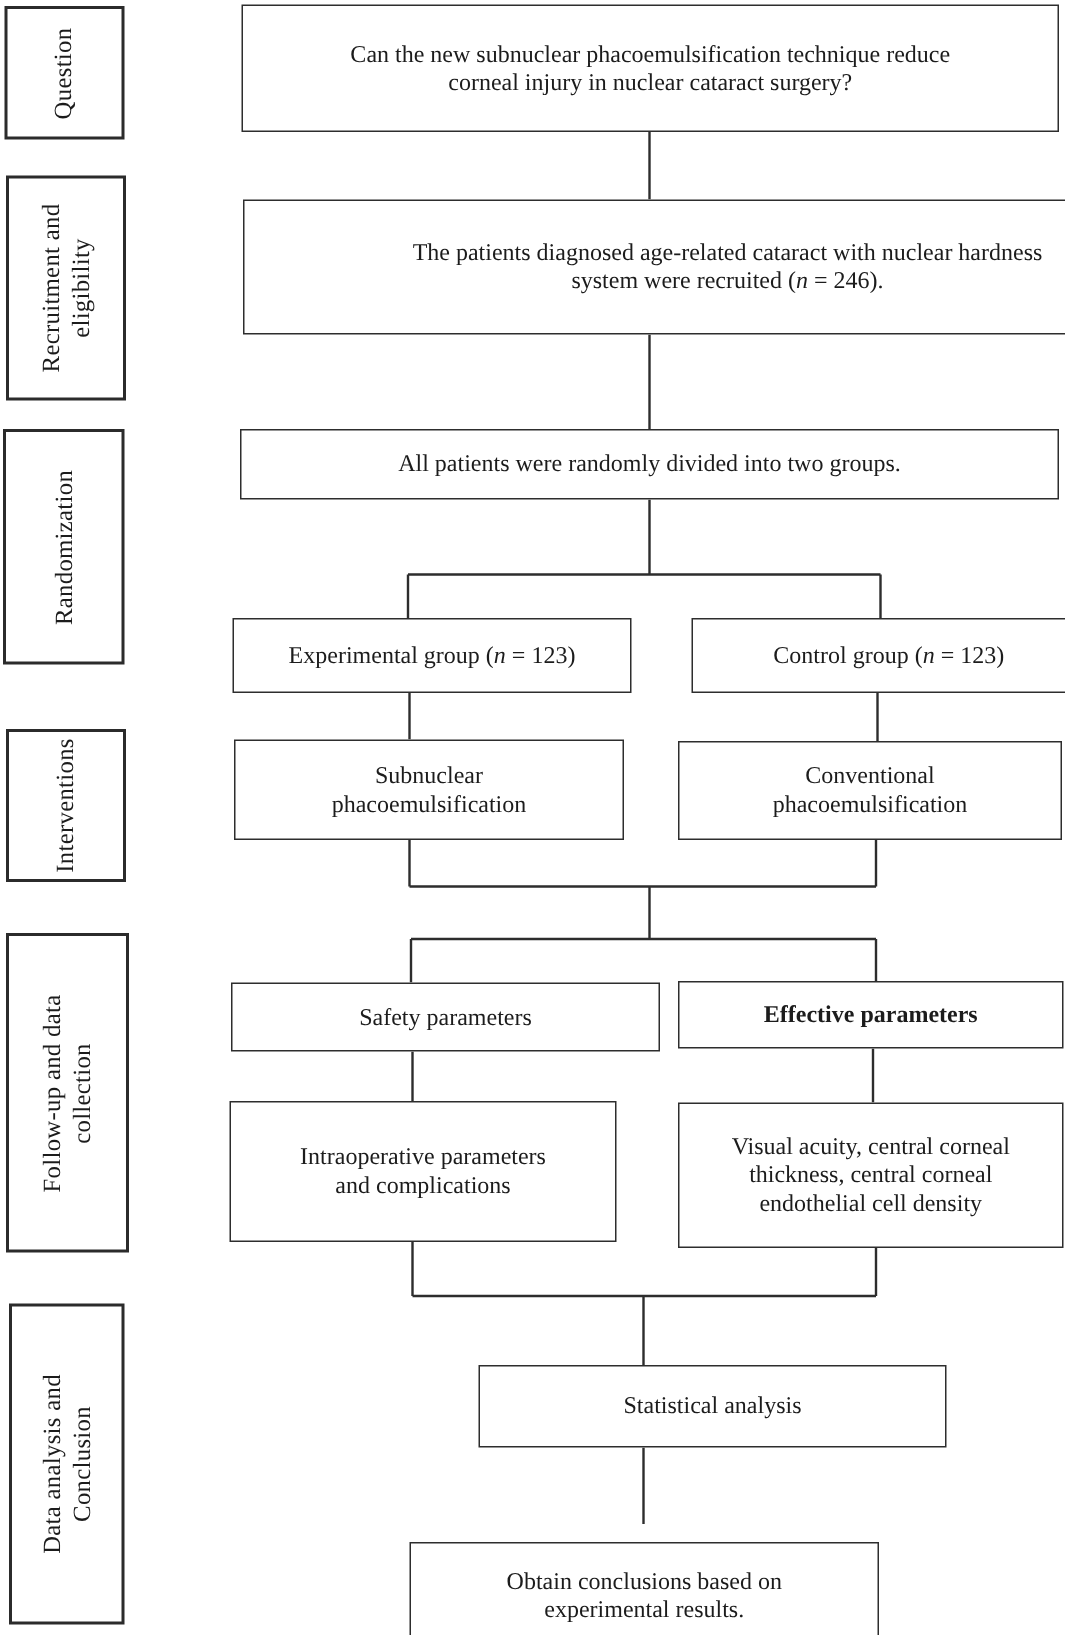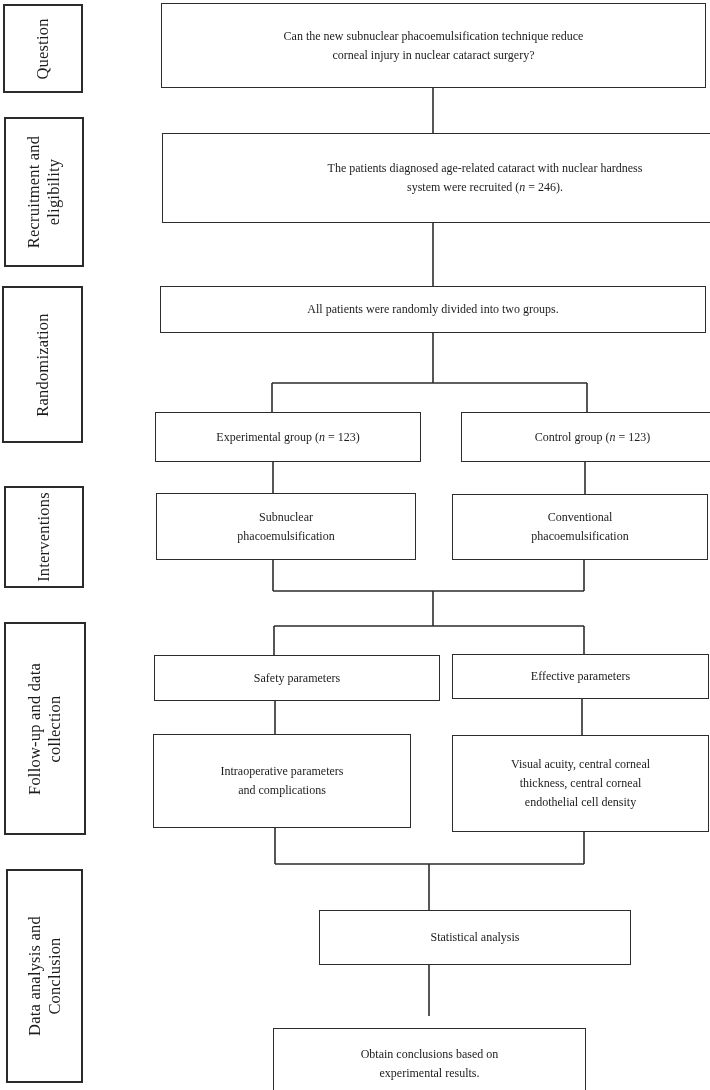--- a/index.html
+++ b/index.html
@@ -14,21 +14,21 @@
   .box {
     position: absolute;
     background: #ffffff;
     border: 1.6px solid #2d2d2d;
     box-sizing: border-box;
     display: flex;
     flex-direction: column;
     align-items: center;
     justify-content: center;
     text-align: center;
-    font-size: 12px;
+    font-size: 16px;
     line-height: 19px;
   }
   .stage {
     position: absolute;
     background: #ffffff;
     border: 2px solid #2b2b2b;
     box-sizing: border-box;
     display: flex;
     align-items: center;
     justify-content: center;
@@ -133,21 +133,21 @@
 
   <div class="box" style="left:452px; top:494px; width:256px; height:66px;">
     <span class="line">Conventional</span>
     <span class="line">phacoemulsification</span>
   </div>
 
   <div class="box" style="left:154px; top:655px; width:286px; height:46px;">
     <span class="line">Safety parameters</span>
   </div>
 
-  <div class="box" style="left:452px; top:654px; width:257px; height:45px;">
+  <div class="box" style="left:452px; top:654px; width:257px; height:45px;font-weight:bold;">
     <span class="line">Effective parameters</span>
   </div>
 
   <div class="box" style="left:153px; top:734px; width:258px; height:94px;">
     <span class="line">Intraoperative parameters</span>
     <span class="line">and complications</span>
   </div>
 
   <div class="box" style="left:452px; top:735px; width:257px; height:97px;">
     <span class="line">Visual acuity, central corneal</span>

